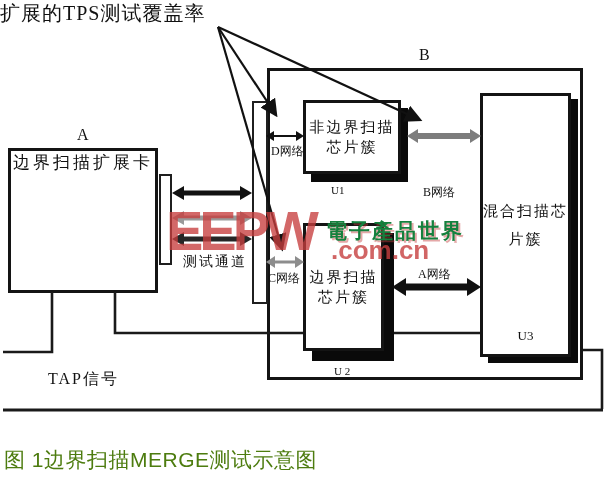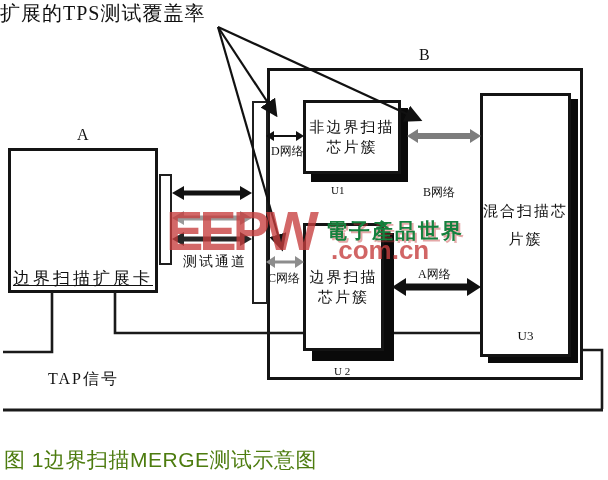--- a/index.html
+++ b/index.html
@@ -3,21 +3,21 @@
 <meta charset="utf-8">
 <style>
   html,body{margin:0;padding:0;background:#fff;}
   body{width:608px;height:480px;position:relative;overflow:hidden;
        font-family:"Liberation Serif","DejaVu Serif",serif;color:#111;}
   .stage{position:absolute;left:0;top:0;width:608px;height:440px;background:#fff;}
 
   
   .box{position:absolute;background:#fff;border:3px solid #141414;box-sizing:border-box;}
   .shadow{position:absolute;background:#0a0a0a;}
-  .board-a{left:8px;top:148px;width:150px;height:145px;display:flex;align-items:flex-end;justify-content:center;text-decoration:underline;}
+  .board-a{left:8px;top:148px;width:150px;height:145px;display:flex;align-items:flex-start;justify-content:center;}
   .board-a .name{font-size:17px;letter-spacing:3px;}
   .board-b{left:267px;top:68px;width:316px;height:312px;border-width:3px;background:transparent;}
   .conn{position:absolute;background:#fff;border:2px solid #1f1f1f;box-sizing:border-box;}
   .conn-a{left:159px;top:174px;width:13px;height:91px;z-index:3;}
   .conn-b{left:252px;top:101px;width:16px;height:203px;z-index:3;}
 
   .chip{display:flex;flex-direction:column;align-items:center;justify-content:center;z-index:2;}
   .chip .l1,.chip .l2{font-size:15px;letter-spacing:2px;line-height:1.35;white-space:nowrap;}
   .sh-u1{left:311px;top:108px;width:97px;height:74px;z-index:1;}
   .u1{left:303px;top:100px;width:98px;height:74px;}

